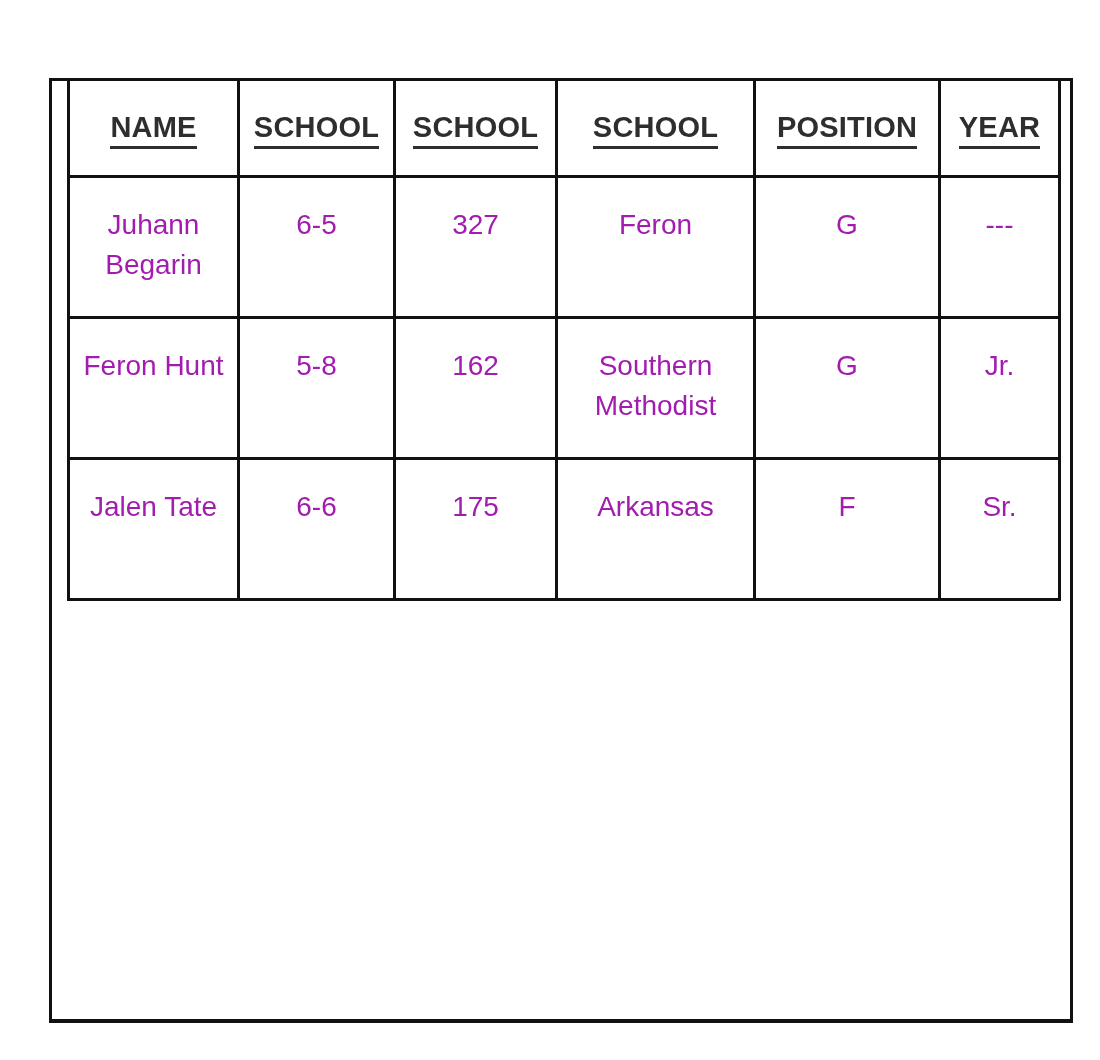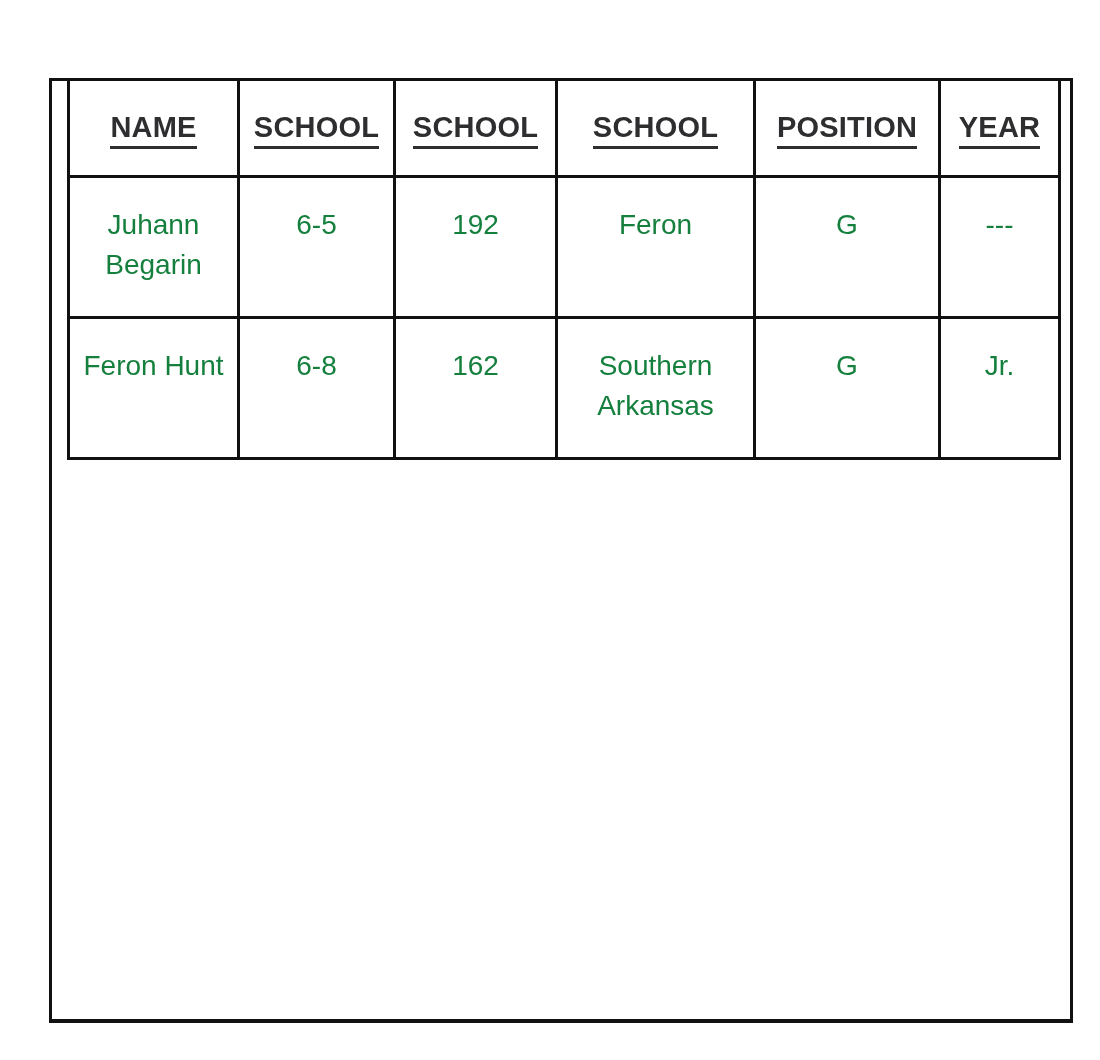--- a/index.html
+++ b/index.html
@@ -62,21 +62,21 @@
   table.roster thead th .hdr-text {
     display: inline-block;
     border-bottom: 3px solid #2e2e30;
     padding-bottom: 2px;
   }
 
   
   table.roster tbody td {
     height: 141px;
     padding: 27px 8px 0 8px;
-    color: #15803d;
+    color: #a21caf;
     font-size: 28px;
     font-weight: 400;
     line-height: 1.42;
     margin-top: 20px;
   }
 
   
   col.c-name     { width: 170px; }
   col.c-height   { width: 156px; }
   col.c-weight   { width: 162px; }
@@ -104,28 +104,36 @@
         <th><span class="hdr-text">SCHOOL</span></th>
         <th><span class="hdr-text">SCHOOL</span></th>
         <th><span class="hdr-text">POSITION</span></th>
         <th><span class="hdr-text">YEAR</span></th>
       </tr>
     </thead>
     <tbody>
       <tr>
         <td>Juhann Begarin</td>
         <td>6-5</td>
-        <td>192</td>
+        <td>327</td>
         <td>Feron</td>
         <td>G</td>
         <td>---</td>
       </tr>
       <tr>
         <td>Feron Hunt</td>
-        <td>6-8</td>
+        <td>5-8</td>
         <td>162</td>
-        <td>Southern Arkansas</td>
+        <td>Southern Methodist</td>
         <td>G</td>
         <td>Jr.</td>
+      </tr>
+      <tr>
+        <td>Jalen Tate</td>
+        <td>6-6</td>
+        <td>175</td>
+        <td>Arkansas</td>
+        <td>F</td>
+        <td>Sr.</td>
       </tr>
     </tbody>
   </table>
 </div>
 
 </body></html>

